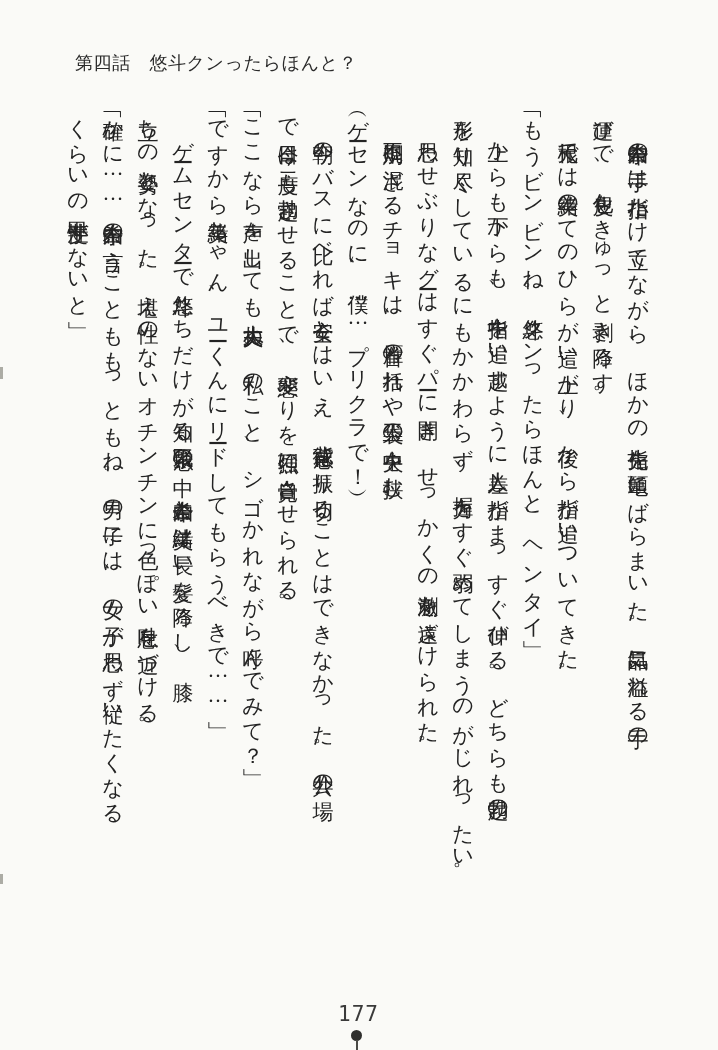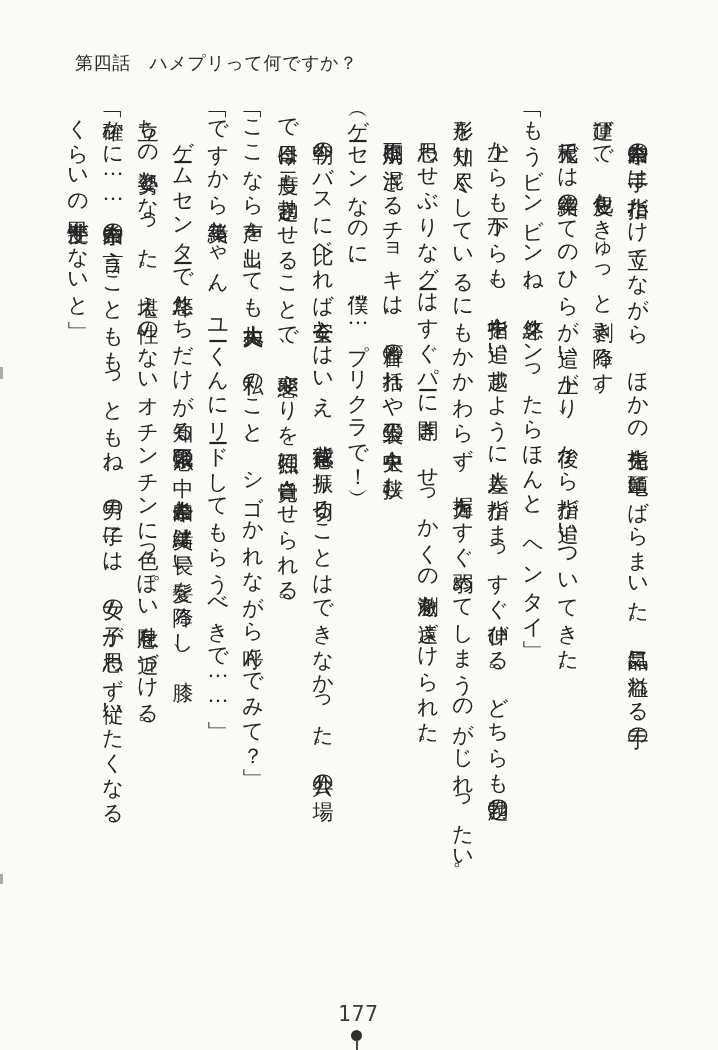--- a/index.html
+++ b/index.html
@@ -85,21 +85,21 @@
     opacity: 0.55;
   }
   .edge-mark.m1 { top: 367px; height: 12px; }
   .edge-mark.m2 { top: 874px; height: 10px; }
 </style>
 </head>
 <body>
 
 <div class="page">
 
-  <div class="running-head">第四話　ハメプリって何ですか？</div>
+  <div class="running-head">第四話　悠斗クンったらほんと？</div>
 
   <div class="text-block">
     <div class="tline">　由希奈の手は小指だけ立てながら、ほかの指先を亀頭にばらまいた。気品に溢れる手の</div>
     <div class="tline">運びで、包皮をきゅっと剥き降ろす。</div>
     <div class="tline">　根元では美緒のてのひらが這い上がり、後から指が追いついてきた。</div>
     <div class="tline">「もうビンビンね。悠斗クンったらほんと、ヘンタイ」</div>
     <div class="tline">　上からも下からも、中指を追い越すように人差し指がまっすぐ伸びる。どちらも勃起の</div>
     <div class="tline">形を知り尽くしているにもかかわらず、握力をすぐ弱めてしまうのがじれったい。</div>
     <div class="tline">　思わせぶりなグーはすぐパーに開き、せっかくの刺激を遠ざけられた。</div>
     <div class="tline">　不規則に混ざるチョキは、雁首の括れや玉袋の中央を挟む。</div>

